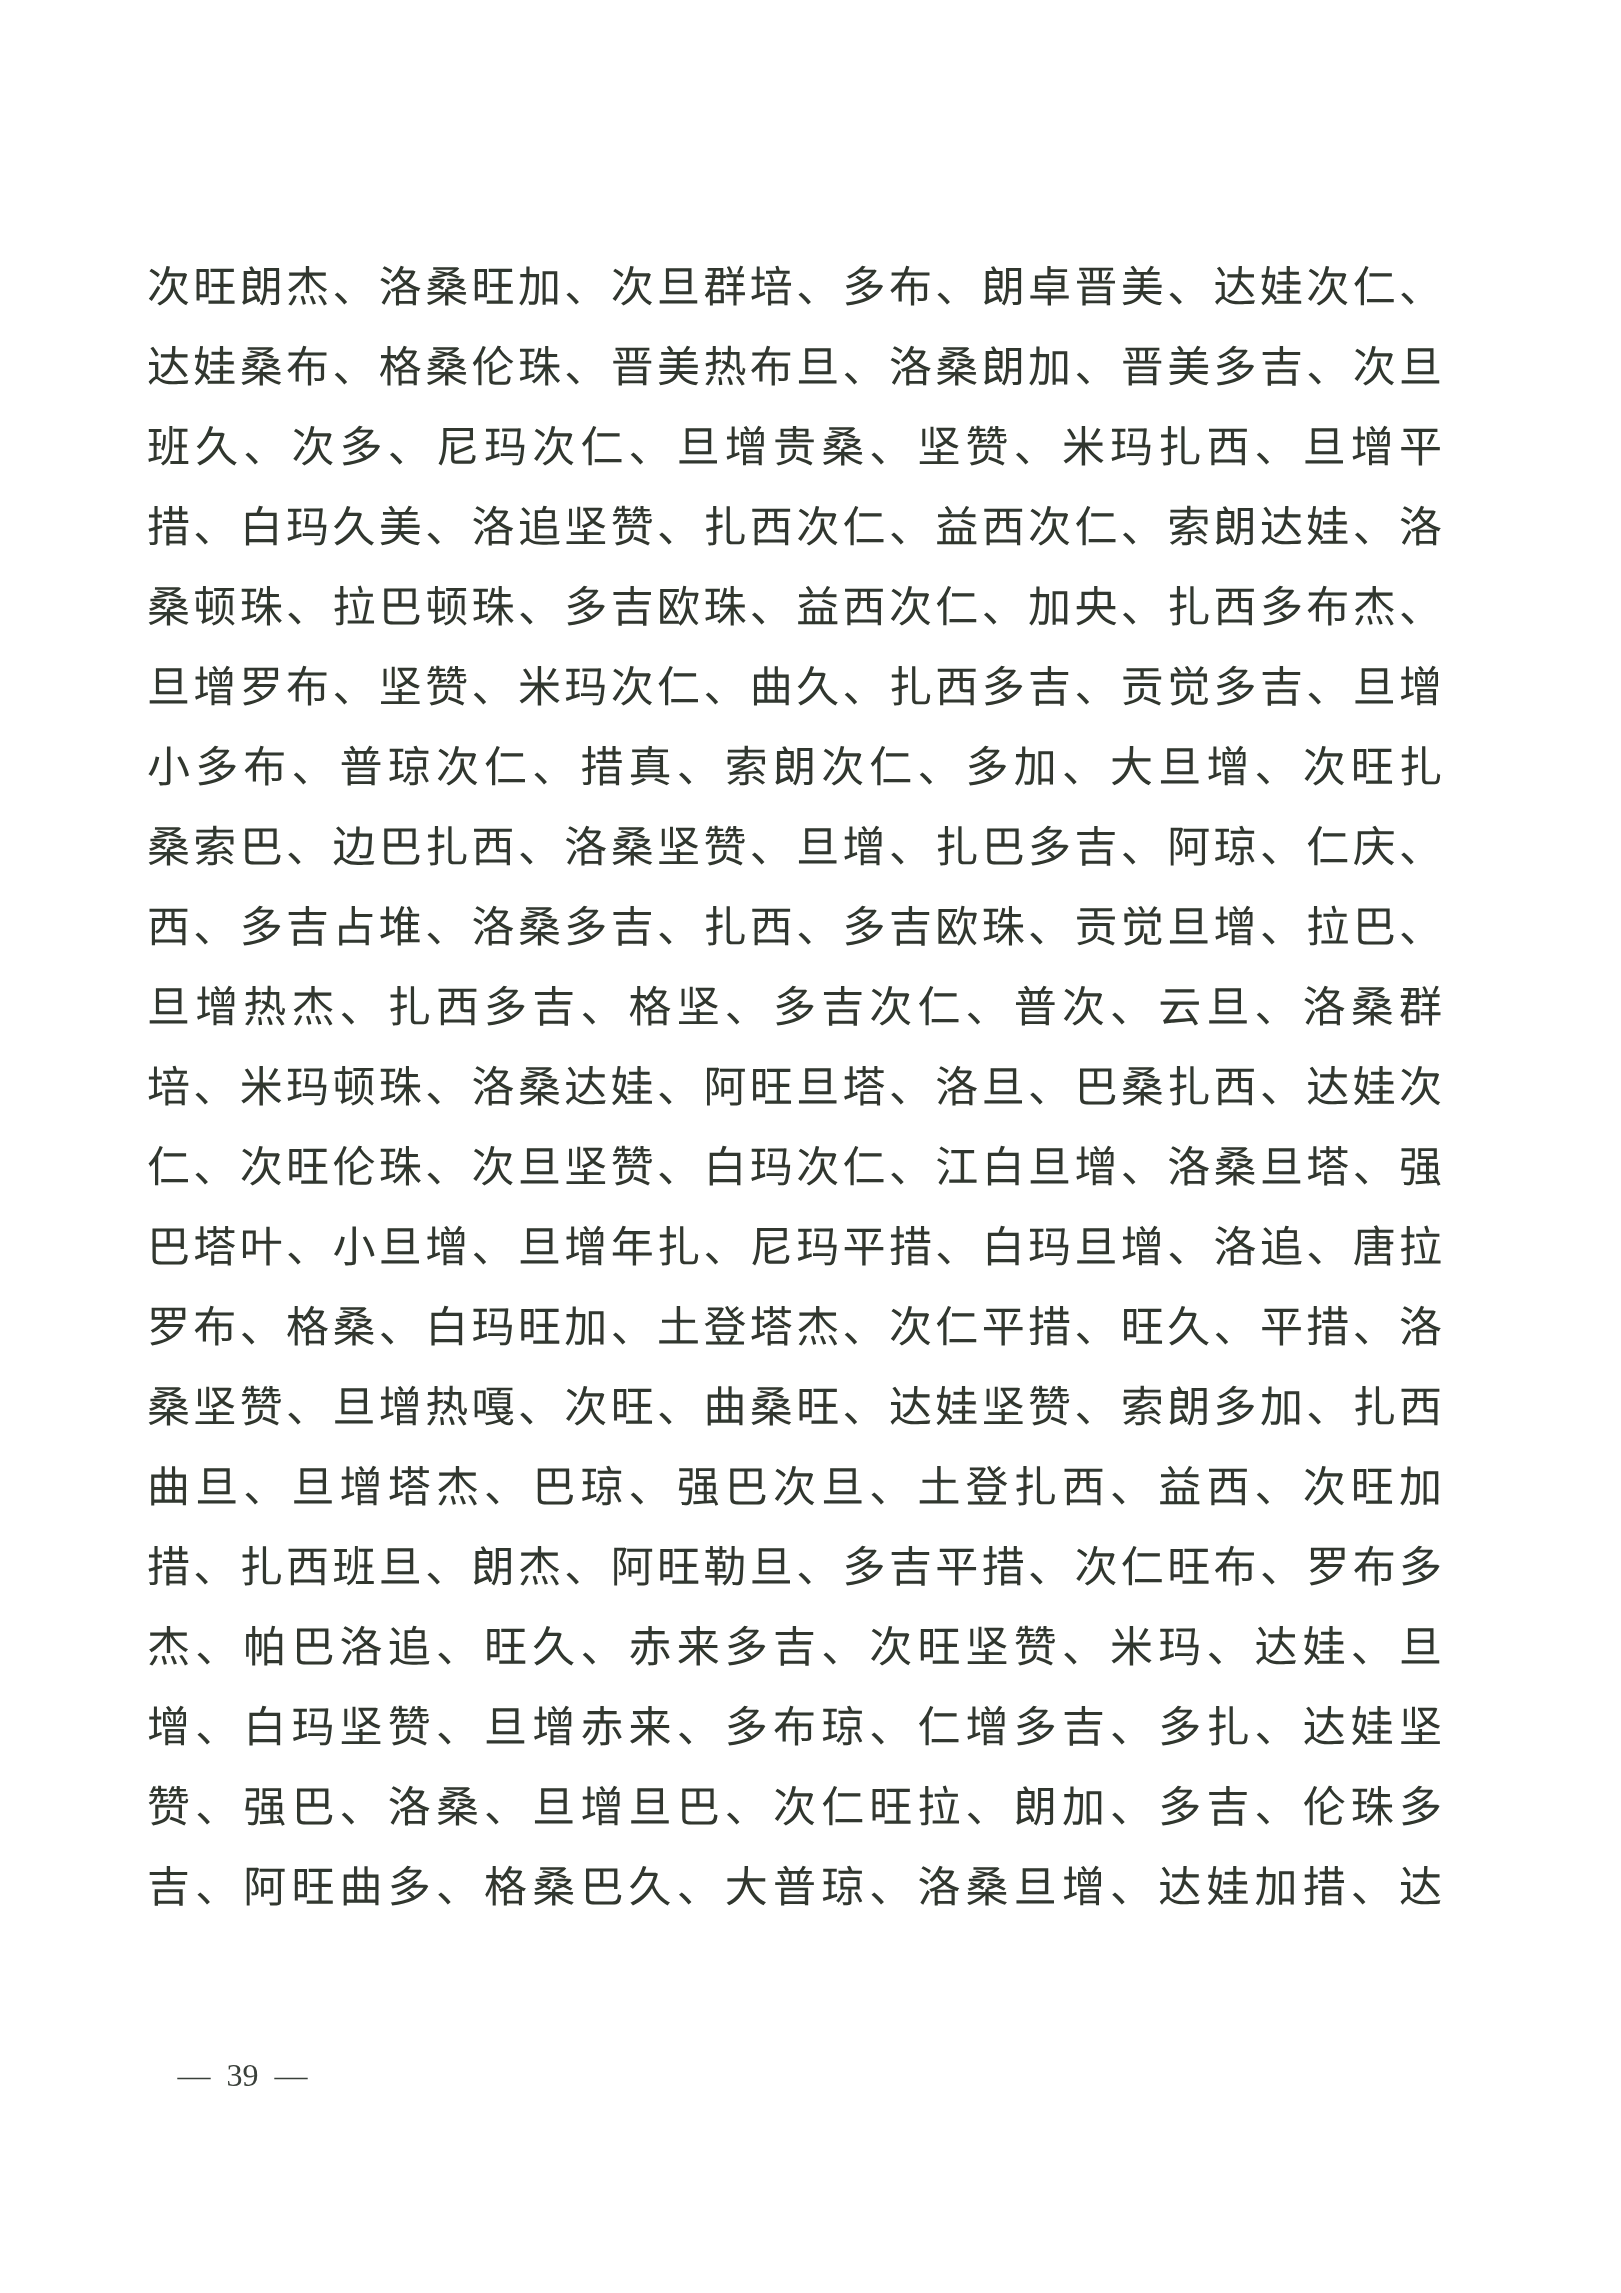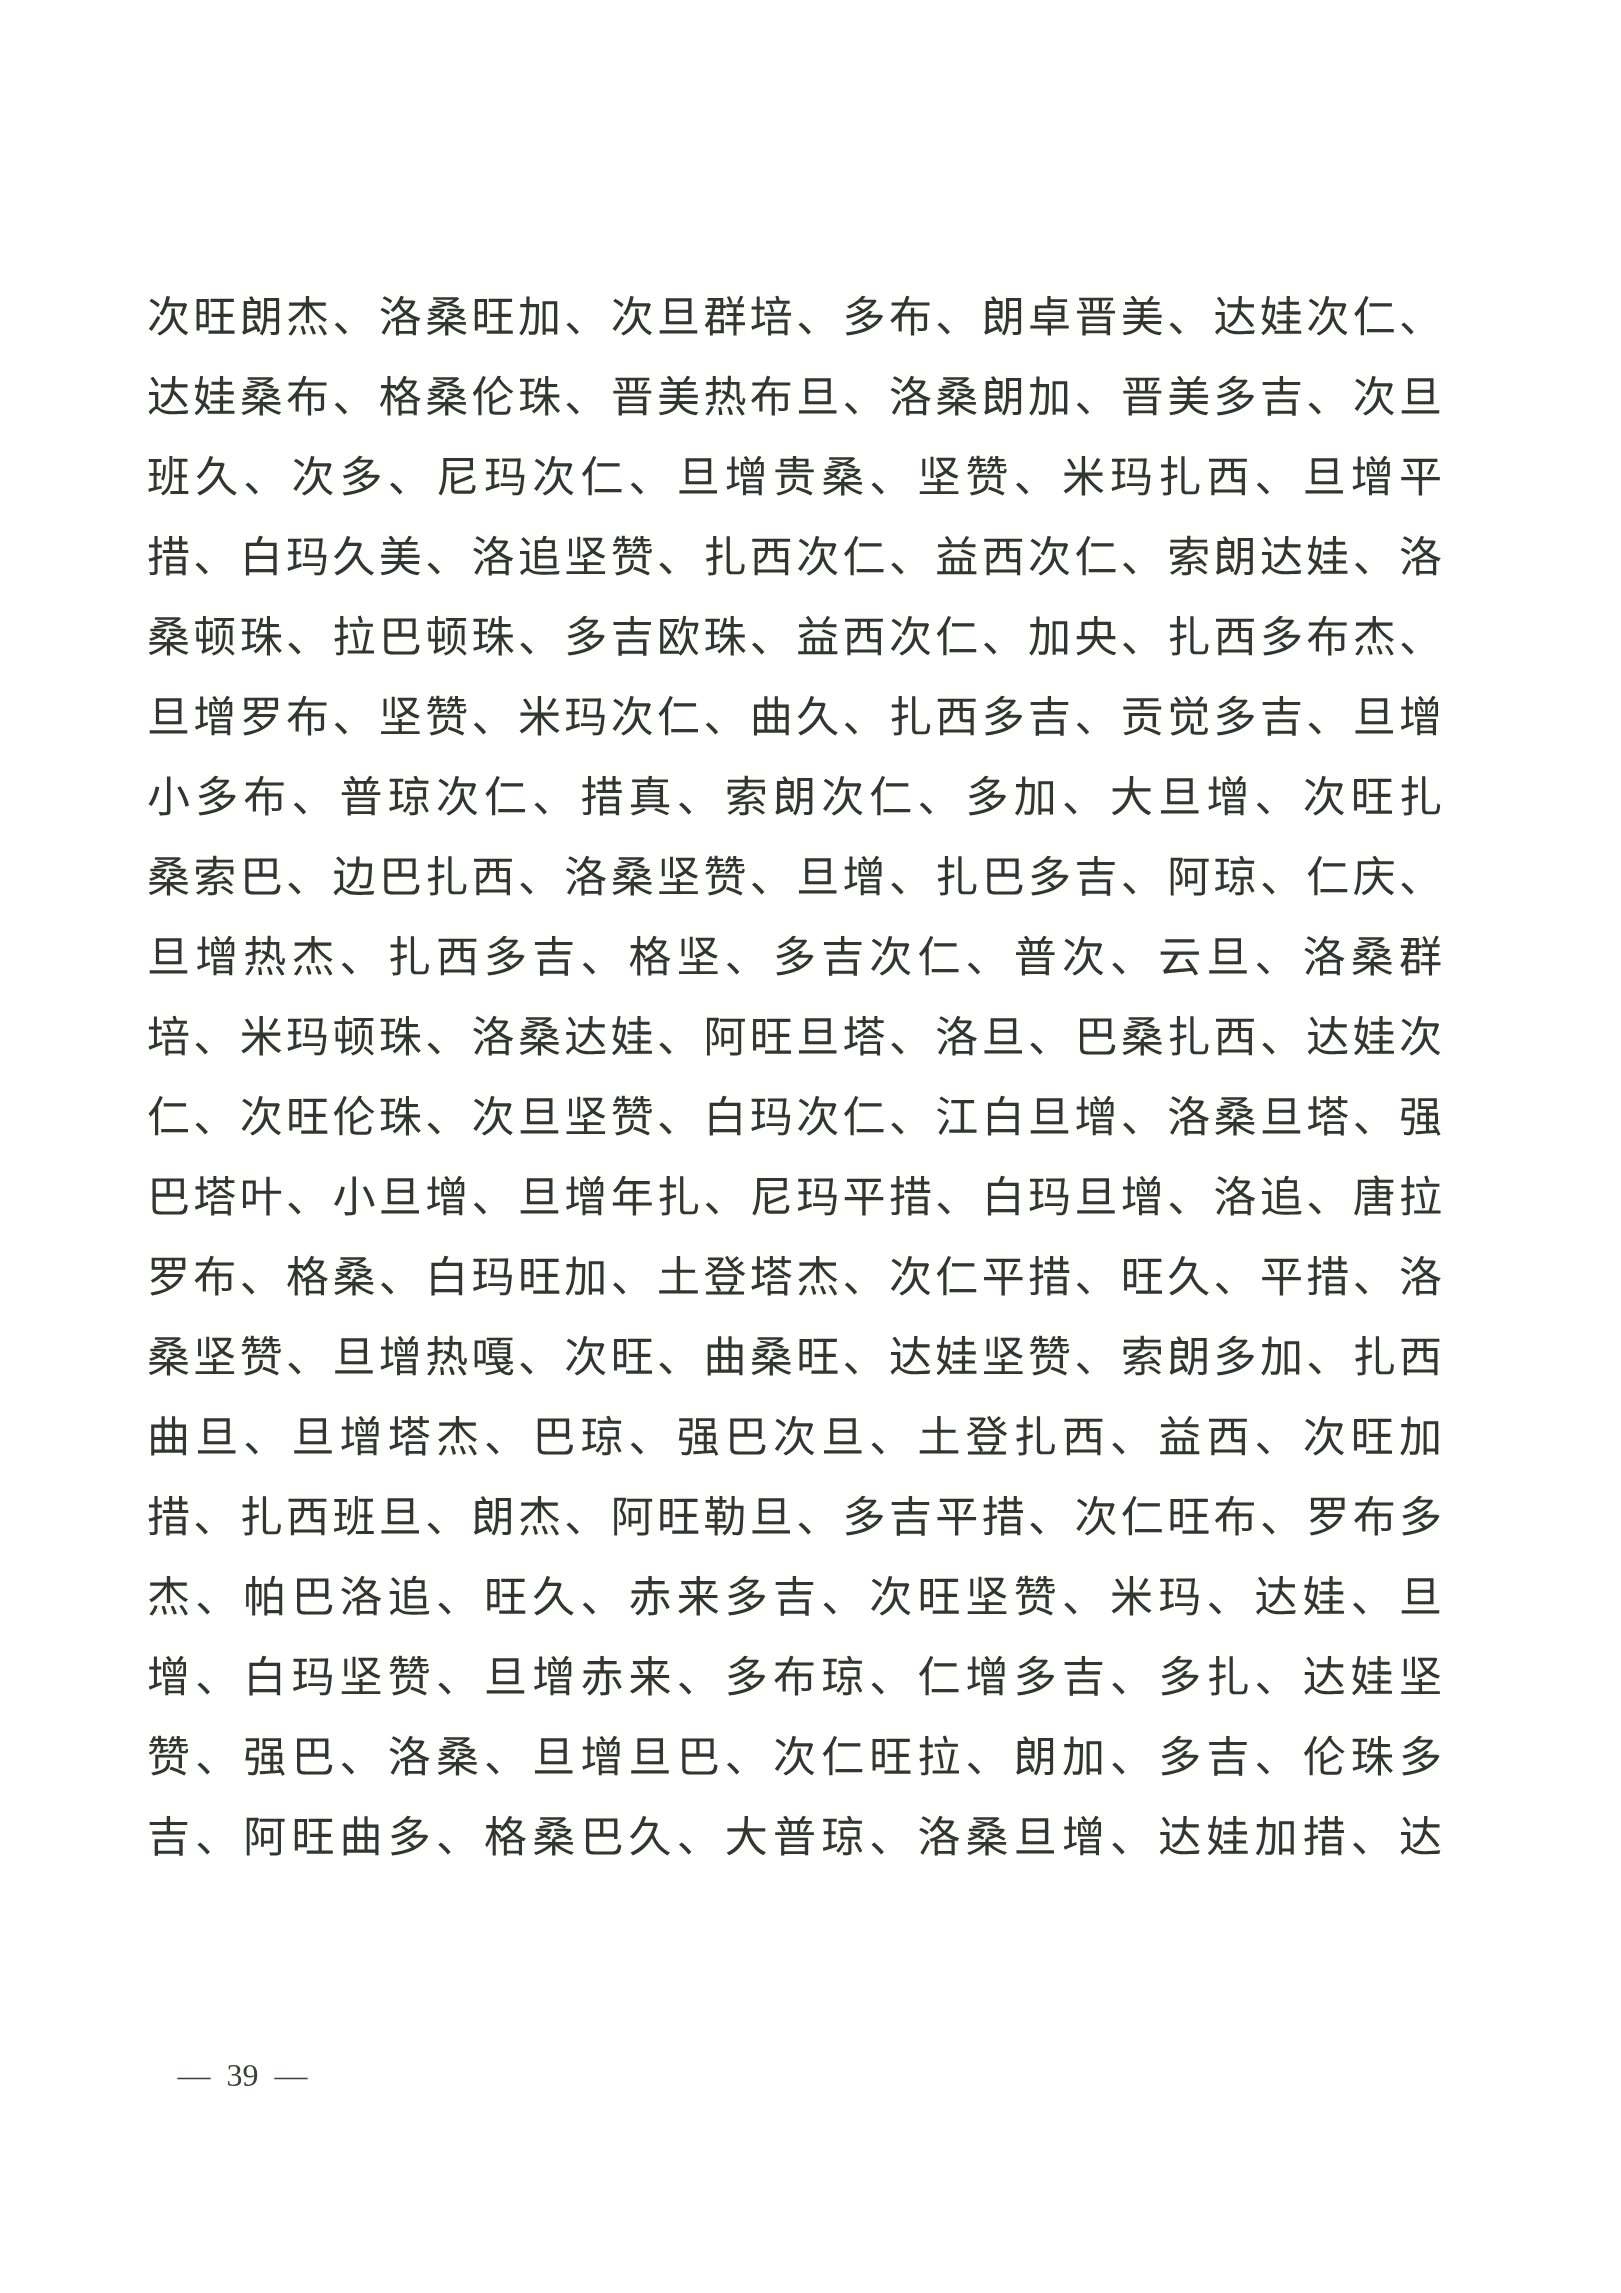--- a/index.html
+++ b/index.html
@@ -12,21 +12,21 @@
     width: 1621px;
     height: 2294px;
     background: #ffffff;
     font-family: "Liberation Serif", "DejaVu Serif", serif;
     color: #31372f;
     overflow: hidden;
   }
   .text-block {
     position: absolute;
     left: 147px;
-    top: 278px;
+    top: 248px;
     width: 1296px;
   }
   .text-line {
     font-size: 43px;
     height: 80px;
     line-height: 80px;
     text-align: justify;
     text-align-last: justify;
     letter-spacing: 1px;
   }
@@ -55,20 +55,21 @@
 <div class="page">
   <div class="text-block">
     <div class="text-line">次旺朗杰、洛桑旺加、次旦群培、多布、朗卓晋美、达娃次仁、</div>
     <div class="text-line">达娃桑布、格桑伦珠、晋美热布旦、洛桑朗加、晋美多吉、次旦</div>
     <div class="text-line">班久、次多、尼玛次仁、旦增贵桑、坚赞、米玛扎西、旦增平</div>
     <div class="text-line">措、白玛久美、洛追坚赞、扎西次仁、益西次仁、索朗达娃、洛</div>
     <div class="text-line">桑顿珠、拉巴顿珠、多吉欧珠、益西次仁、加央、扎西多布杰、</div>
     <div class="text-line">旦增罗布、坚赞、米玛次仁、曲久、扎西多吉、贡觉多吉、旦增</div>
     <div class="text-line">小多布、普琼次仁、措真、索朗次仁、多加、大旦增、次旺扎</div>
     <div class="text-line">桑索巴、边巴扎西、洛桑坚赞、旦增、扎巴多吉、阿琼、仁庆、</div>
+    <div class="text-line">西、多吉占堆、洛桑多吉、扎西、多吉欧珠、贡觉旦增、拉巴、</div>
     <div class="text-line">旦增热杰、扎西多吉、格坚、多吉次仁、普次、云旦、洛桑群</div>
     <div class="text-line">培、米玛顿珠、洛桑达娃、阿旺旦塔、洛旦、巴桑扎西、达娃次</div>
     <div class="text-line">仁、次旺伦珠、次旦坚赞、白玛次仁、江白旦增、洛桑旦塔、强</div>
     <div class="text-line">巴塔叶、小旦增、旦增年扎、尼玛平措、白玛旦增、洛追、唐拉</div>
     <div class="text-line">罗布、格桑、白玛旺加、土登塔杰、次仁平措、旺久、平措、洛</div>
     <div class="text-line">桑坚赞、旦增热嘎、次旺、曲桑旺、达娃坚赞、索朗多加、扎西</div>
     <div class="text-line">曲旦、旦增塔杰、巴琼、强巴次旦、土登扎西、益西、次旺加</div>
     <div class="text-line">措、扎西班旦、朗杰、阿旺勒旦、多吉平措、次仁旺布、罗布多</div>
     <div class="text-line">杰、帕巴洛追、旺久、赤来多吉、次旺坚赞、米玛、达娃、旦</div>
     <div class="text-line">增、白玛坚赞、旦增赤来、多布琼、仁增多吉、多扎、达娃坚</div>

